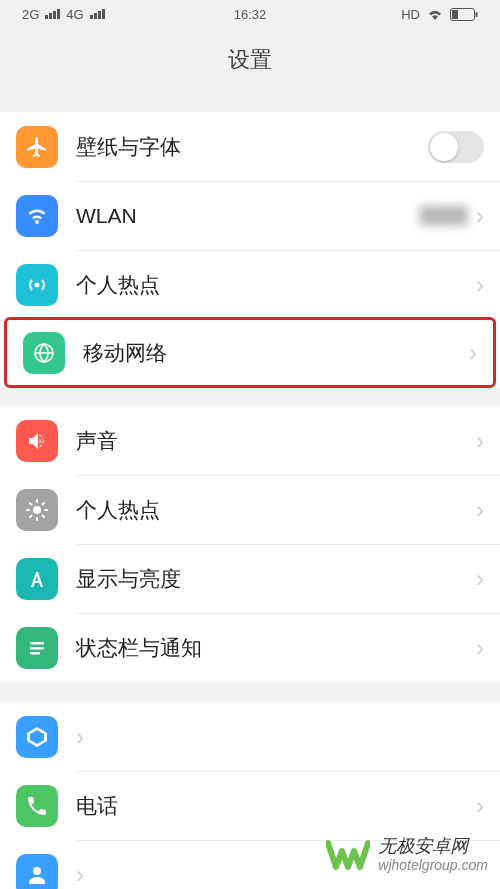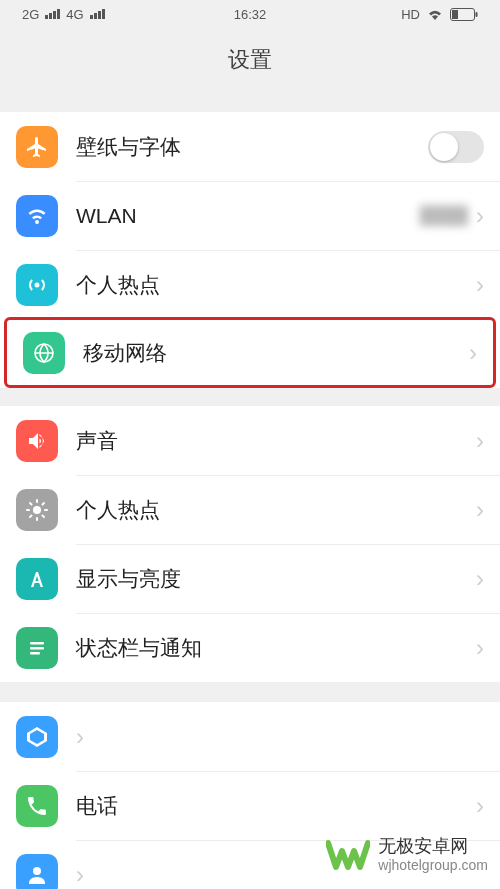--- a/index.html
+++ b/index.html
@@ -91,21 +91,21 @@
       bottom: 12px;
       right: 12px;
       display: flex;
       align-items: center;
       gap: 8px;
       z-index: 10;
     }
     .wm-logo {
       width: 44px; height: 44px;
     }
-    .wm-text { display: flex; flex-direction: column; line-height: 1.2; }
+    .wm-text { display: flex; flex-direction: column; line-height: 1.2; font-style: italic; }
     .wm-main { font-size: 18px; color: #333; font-weight: 500; }
     .wm-sub { font-size: 14px; color: #888; }
     .ic-orange{background:#ff9833}.ic-blue{background:#3a8dff}.ic-cyan{background:#1ec1d8}
     .ic-green{background:#33c78f}.ic-red{background:#ff5a50}.ic-gray{background:#a3a3a3}
     .ic-teal{background:#1ab8b0}.ic-dgreen{background:#33b77b}.ic-blue2{background:#3aa0ff}
     .ic-call{background:#4cc664}.ic-acct{background:#3aa0ff}
   </style>
 </head>
 <body>
 

